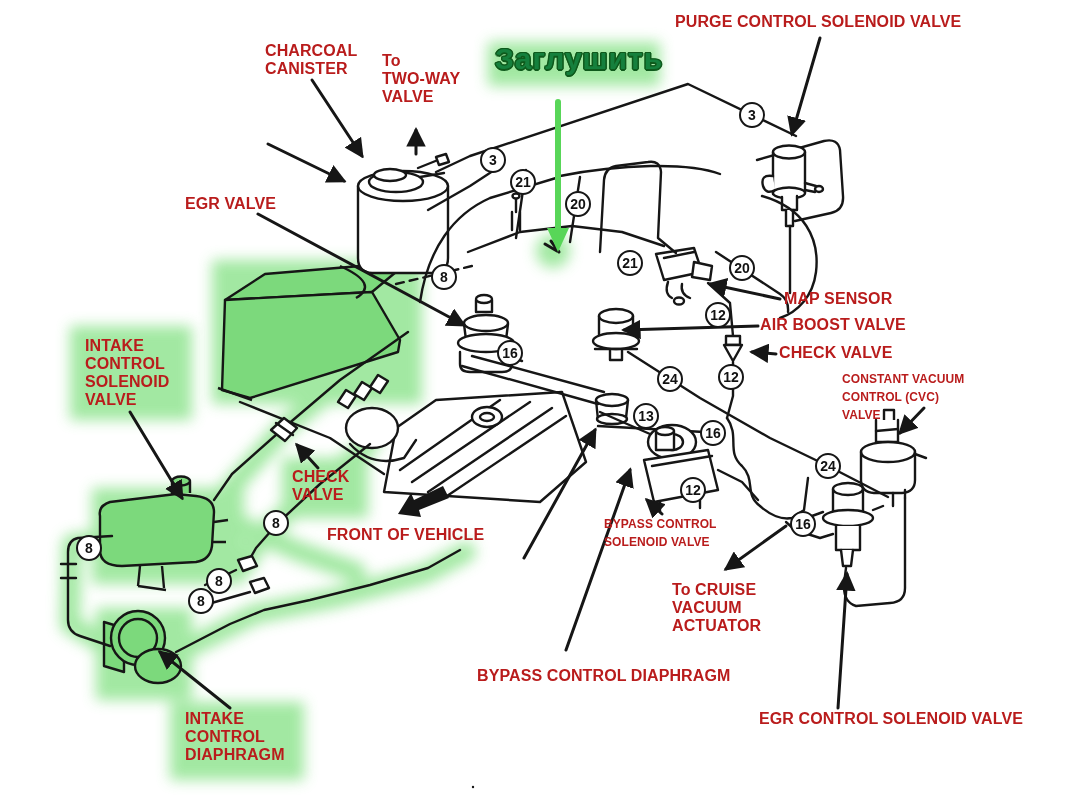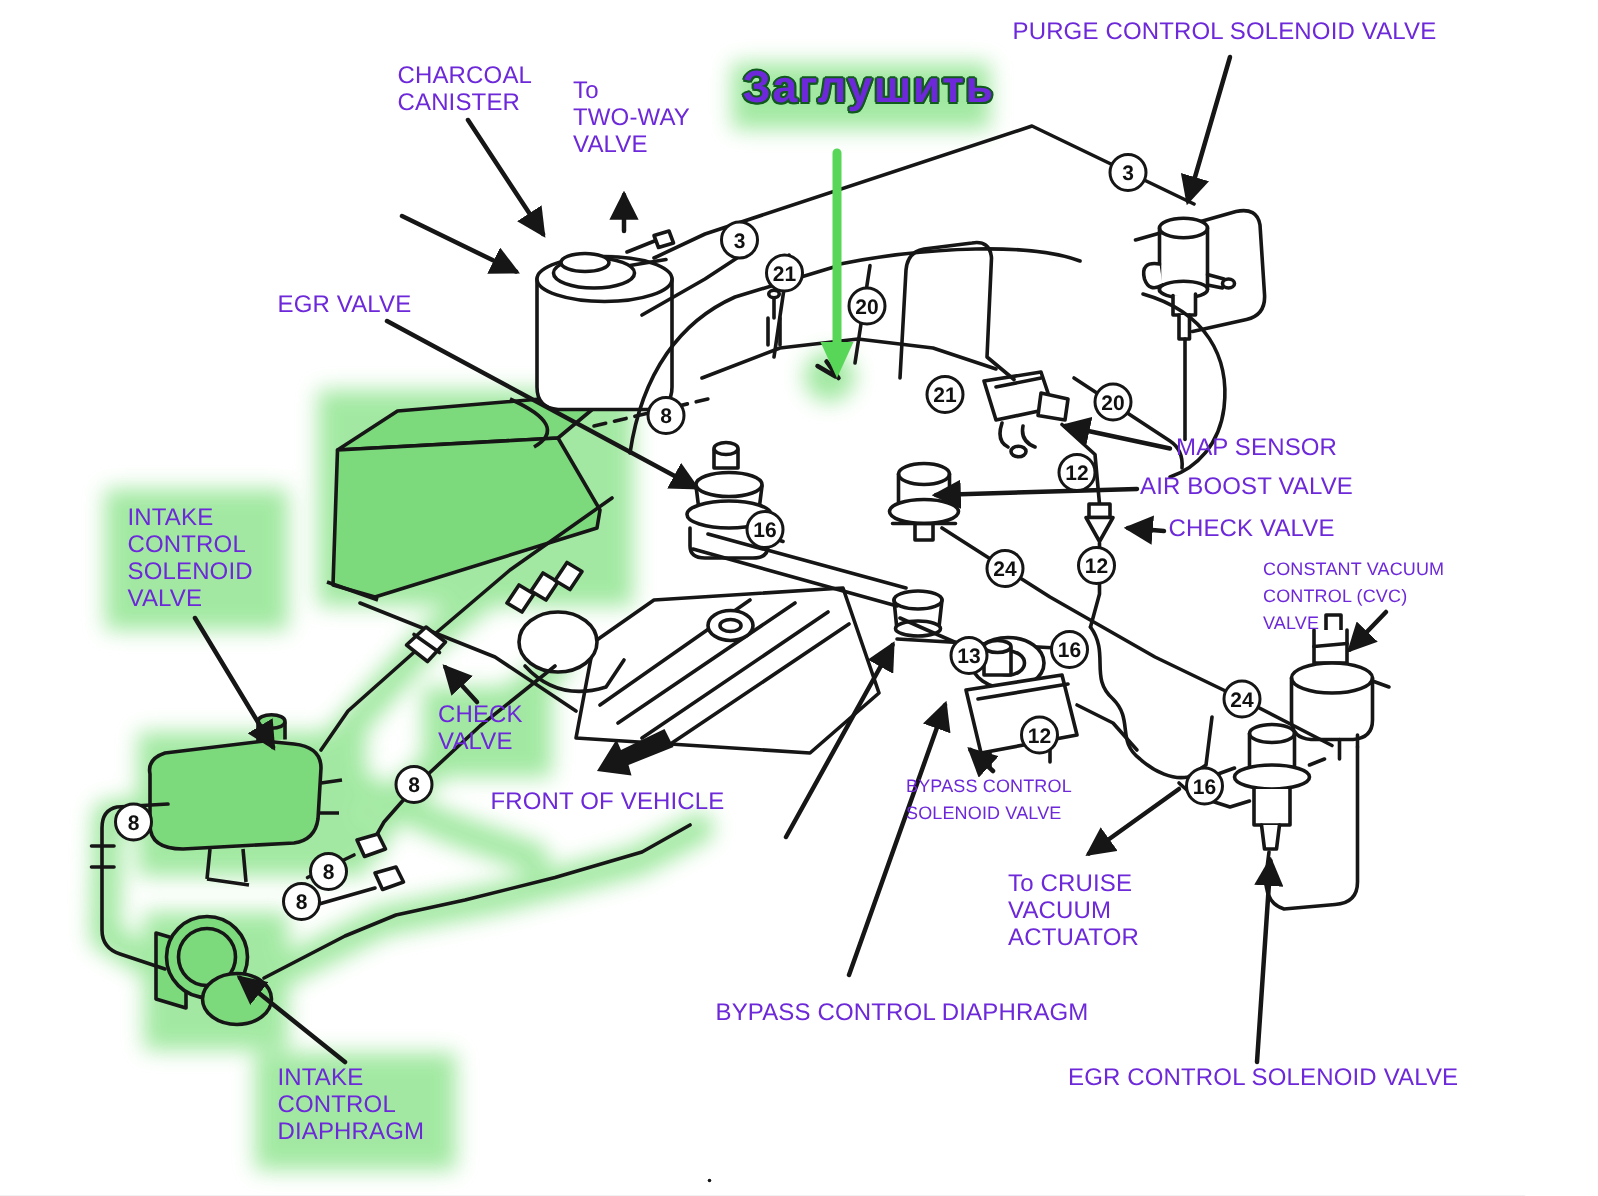--- a/index.html
+++ b/index.html
@@ -1,22 +1,22 @@
 <!DOCTYPE html>
 <html><head>
 <meta charset="utf-8">
 <style>
   html,body{margin:0;padding:0;background:#e8e8e8;}
   .stage{position:relative;width:1065px;height:797px;background:#ffffff;overflow:hidden;
          font-family:"Liberation Sans",sans-serif;}
   .stage svg{position:absolute;left:0;top:0;}
-  .label{position:absolute;font-weight:normal;font-size:16px;line-height:18px;color:#6d28d9;
+  .label{position:absolute;font-weight:bold;font-size:16px;line-height:18px;color:#b91c1c;
          white-space:pre-line;letter-spacing:0.1px;}
   .label.sm{font-size:12px;}
-  .green-note{position:absolute;font-weight:bold;font-size:30px;letter-spacing:1px;color:#6d28d9;
+  .green-note{position:absolute;font-weight:bold;font-size:30px;letter-spacing:1px;color:#15803d;
          text-shadow:-1.5px 0 #0f5a1c,1.5px 0 #0f5a1c,0 -1.5px #0f5a1c,0 1.5px #0f5a1c,
                      -1px -1px #0f5a1c,1px 1px #0f5a1c,-1px 1px #0f5a1c,1px -1px #0f5a1c;}
   .badge{position:absolute;width:26px;height:26px;box-sizing:border-box;border:2.5px solid #161616;
          border-radius:50%;background:#ffffff;display:flex;align-items:center;justify-content:center;
          font-weight:bold;font-size:14px;color:#111;}
 </style>
 </head>
 <body>
 
 <div class="stage">
@@ -278,36 +278,36 @@
   <div class="label" style="left:327px;top:526px">FRONT OF VEHICLE</div>
   <div class="label sm" style="left:604px;top:515px">BYPASS CONTROL
 SOLENOID VALVE</div>
   <div class="label" style="left:672px;top:581px">To CRUISE
 VACUUM
 ACTUATOR</div>
   <div class="label" style="left:477px;top:667px">BYPASS CONTROL DIAPHRAGM</div>
   <div class="label" style="left:185px;top:710px">INTAKE
 CONTROL
 DIAPHRAGM</div>
-  <div class="label" style="left:712px;top:710px">EGR CONTROL SOLENOID VALVE</div>
+  <div class="label" style="left:759px;top:710px">EGR CONTROL SOLENOID VALVE</div>
 
   <div class="green-note" style="left:495px;top:42px">Заглушить</div>
 
   <div class="badge" style="left:739px;top:102px">3</div>
   <div class="badge" style="left:480px;top:147px">3</div>
   <div class="badge" style="left:510px;top:169px">21</div>
   <div class="badge" style="left:565px;top:191px">20</div>
   <div class="badge" style="left:617px;top:250px">21</div>
   <div class="badge" style="left:729px;top:255px">20</div>
   <div class="badge" style="left:431px;top:264px">8</div>
   <div class="badge" style="left:705px;top:302px">12</div>
   <div class="badge" style="left:497px;top:340px">16</div>
   <div class="badge" style="left:657px;top:366px">24</div>
   <div class="badge" style="left:718px;top:364px">12</div>
-  <div class="badge" style="left:633px;top:424px">13</div>
+  <div class="badge" style="left:633px;top:403px">13</div>
   <div class="badge" style="left:700px;top:420px">16</div>
   <div class="badge" style="left:815px;top:453px">24</div>
   <div class="badge" style="left:680px;top:477px">12</div>
   <div class="badge" style="left:790px;top:511px">16</div>
   <div class="badge" style="left:263px;top:510px">8</div>
   <div class="badge" style="left:76px;top:535px">8</div>
   <div class="badge" style="left:206px;top:568px">8</div>
   <div class="badge" style="left:188px;top:588px">8</div>
 
 </div>

